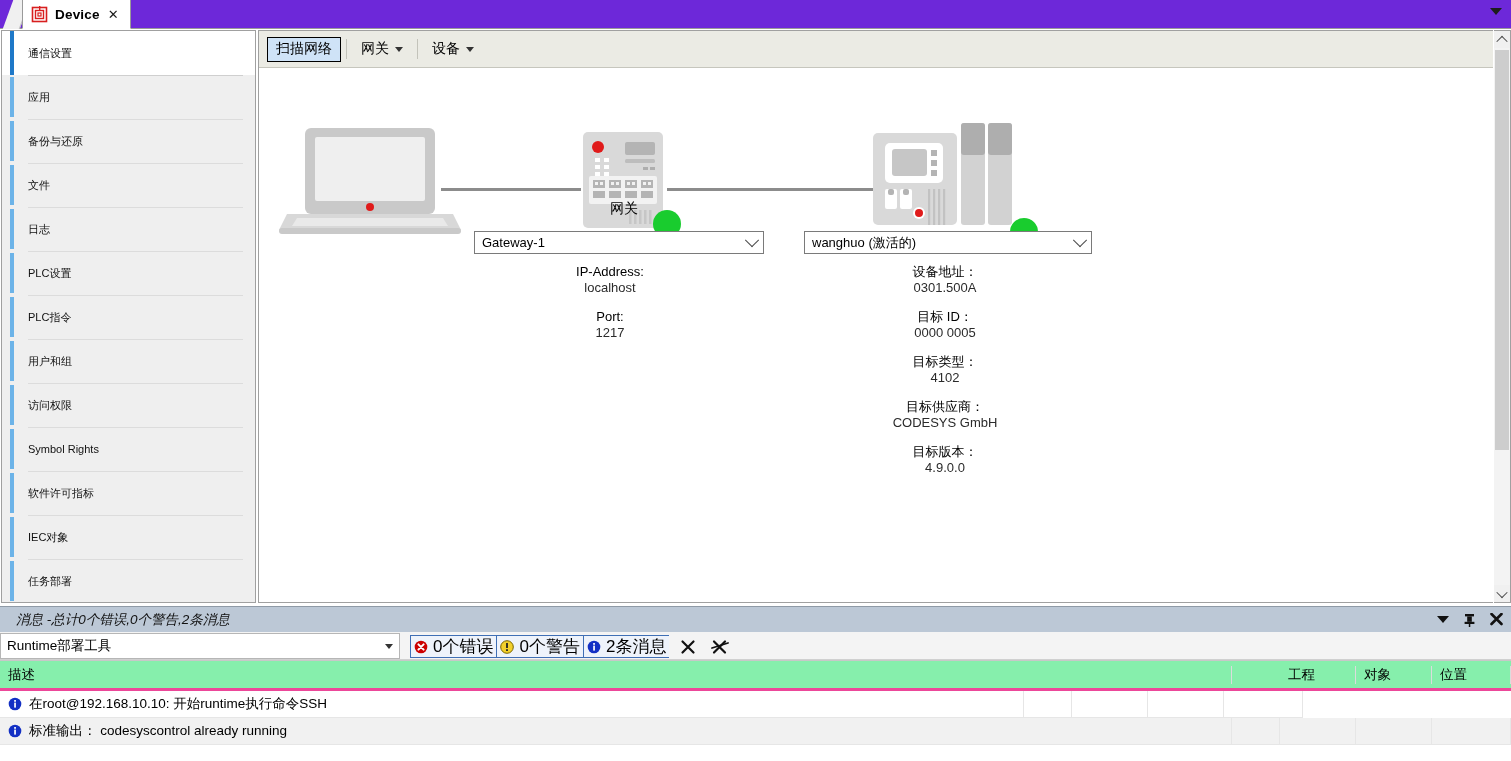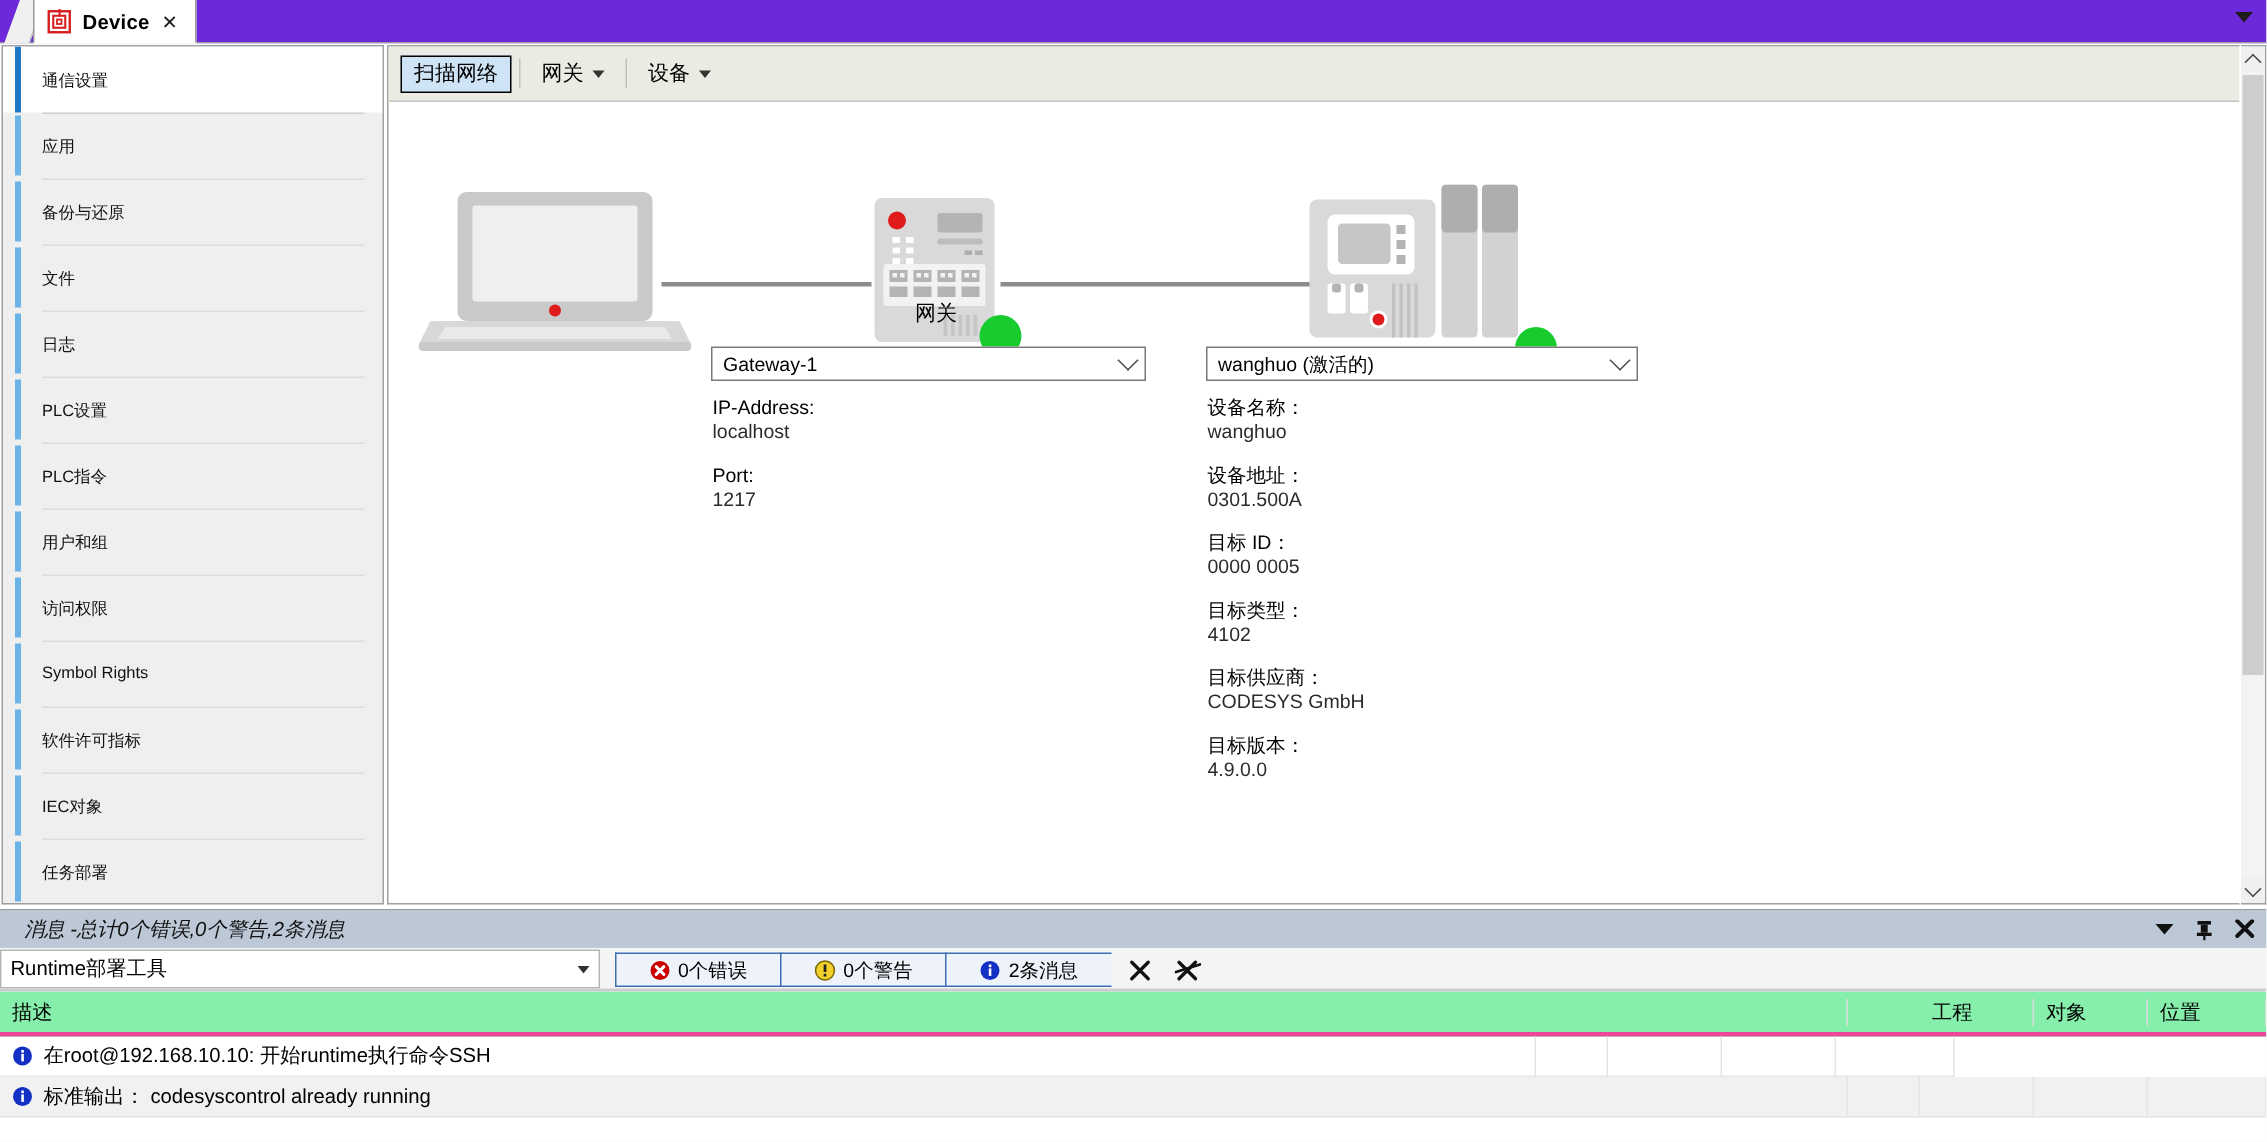--- a/index.html
+++ b/index.html
@@ -149,21 +149,21 @@
   .sel .chev {
     width: 9px; height: 9px;
     border-right: 1.6px solid #4a4a4a;
     border-bottom: 1.6px solid #4a4a4a;
     transform: rotate(45deg) translate(-2px,-2px);
   }
 
   .info { position: absolute; font-size: 13px; line-height: 16px; }
   .info .k { color: #000; }
   .info .v { color: #2b2b2b; }
-  .info-blk { margin-bottom: 13px; }
+  .info-blk { margin-bottom: 13px; text-align: center; }
 
   
   .vscroll {
     position: absolute; right: 0; top: 1px; width: 17px; height: 573px;
     background: #f3f3f3; border: 1px solid #a0a0a0; border-left: none;
     box-sizing: border-box;
   }
   .vs-arrow {
     position: absolute; left: 0; width: 16px; height: 17px;
     background: #f0f0f0;
@@ -229,21 +229,21 @@
     border-left: 4px solid transparent;
     border-right: 4px solid transparent;
     border-top: 5px solid #333;
   }
   .filters {
     position: absolute; left: 410px; top: 28px;
     display: flex; align-items: center;
   }
   .fbtn {
     height: 23px; display: flex; align-items: center; gap: 5px;
-    padding: 0 22px; font-size: 13px; cursor: pointer;
+    padding: 0 3px; font-size: 17px; cursor: pointer;
     background: #eef3fb; border: 1px solid #3f6fb5;
     border-right: none; box-sizing: border-box;
   }
   .fbtn:last-of-type { border-right: 1px solid #3f6fb5; }
   .badge { width: 14px; height: 14px; display: block; }
   .clearbtn {
     width: 26px; height: 23px; display: flex; align-items: center;
     justify-content: center; cursor: pointer; margin-left: 6px;
   }
 
@@ -488,24 +488,20 @@
             <div class="v">1217</div>
           </div>
         </div>
 
         <div class="sel" style="left:545px; top:163px; width:288px;">
           <span>wanghuo (激活的)</span>
           <span class="chev"></span>
         </div>
         <div class="info" style="left:546px; top:196px; width:280px;">
           <div class="info-blk">
-            <div class="k">设备名称：</div>
-            <div class="v">wanghuo</div>
-          </div>
-          <div class="info-blk">
             <div class="k">设备地址：</div>
             <div class="v">0301.500A</div>
           </div>
           <div class="info-blk">
             <div class="k">目标 ID：</div>
             <div class="v">0000 0005</div>
           </div>
           <div class="info-blk">
             <div class="k">目标类型：</div>
             <div class="v">4102</div>

